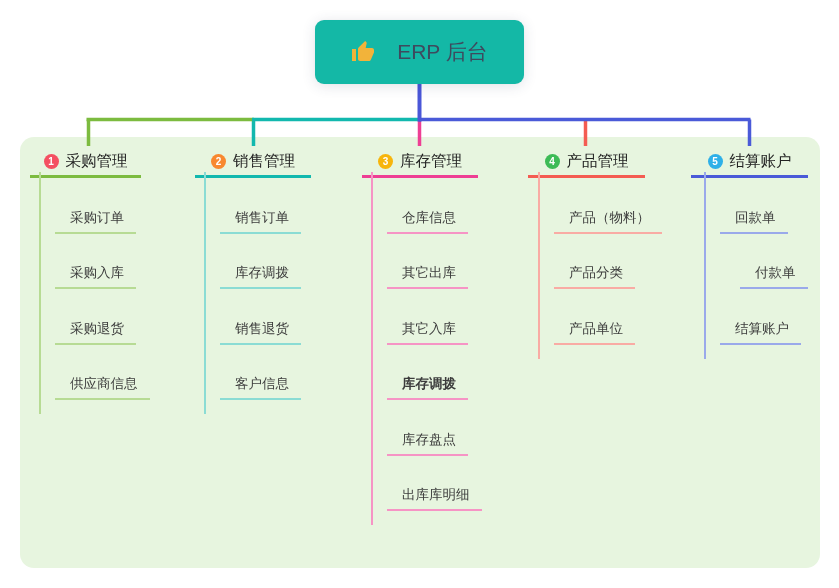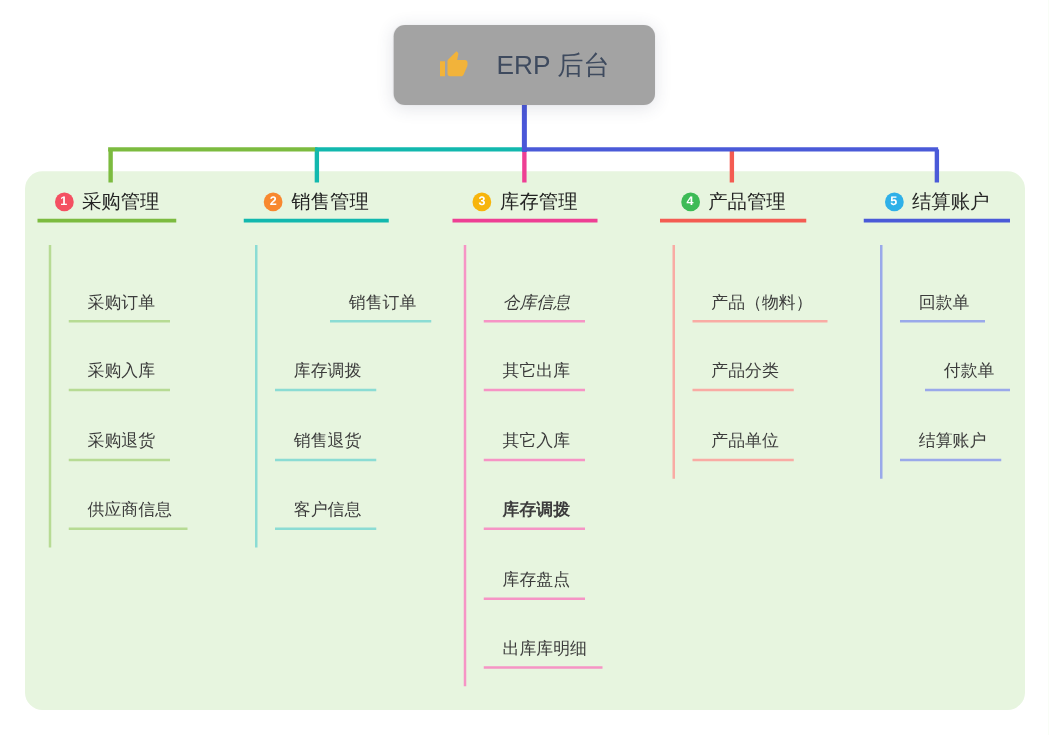--- a/index.html
+++ b/index.html
@@ -8,37 +8,37 @@
     font-family:"Liberation Sans","DejaVu Sans",sans-serif;
   }
   .stage{position:relative;width:839px;height:588px;}
   .panel{
     position:absolute;left:20px;top:137px;width:800px;height:431px;
     border-radius:14px;
   }
   #connectors{position:absolute;left:0;top:0;width:839px;height:588px;pointer-events:none;}
   .root-node{
     position:absolute;left:315px;top:20px;width:209px;height:64px;
-    background:#a3a3a3;border-radius:9px;
+    background:#14b8a6;border-radius:9px;
     box-shadow:0 2px 14px rgba(50,60,90,.14),0 0 1px rgba(0,0,0,.08);
     display:flex;align-items:center;justify-content:center;gap:22px;
     font-size:21px;font-weight:500;color:#3e4a5e;z-index:3;
   }
   .thumb-icon svg{width:24px;height:24px;display:block;}
   .branch-header{
     position:absolute;top:147px;height:31px;box-sizing:border-box;
     border-bottom:3px solid;display:flex;align-items:center;justify-content:center;
     gap:7px;font-size:15.5px;font-weight:500;color:#232323;z-index:2;white-space:nowrap;
   }
   .badge{
     flex:0 0 15px;width:15px;height:15px;border-radius:50%;
     color:#fff;font-size:10px;line-height:15px;text-align:center;font-weight:600;
   }
   .children{
-    position:absolute;top:196px;margin:0;padding:14px;list-style:none;
+    position:absolute;top:172px;margin:0;padding:14px;list-style:none;
     border-left:2px solid;z-index:2;
   }
   .children li{height:55.4px;display:flex;align-items:flex-end;}
   .children li:first-child{height:48px;}
   .child-label{
     display:inline-block;border-bottom:2px solid;
     padding:0 12px 5px 15px;font-size:13.5px;color:#3c3c3c;white-space:nowrap;
   }
 </style>
 </head>
@@ -91,42 +91,42 @@
         </ul>
     </section>
 
     <section>
       <header class="branch-header" style="left: 195px; width: 116px; border-bottom-color: rgb(18, 184, 174);">
         <span class="badge" style="background: rgb(248, 136, 47);">2</span>
         <span class="branch-label">销售管理</span>
       </header>
       <ul class="children" style="left: 204px; border-left-color: rgb(139, 220, 212);">
           <li>
-            <span class="child-label" style="border-bottom-color: rgb(139, 220, 212); margin-left: 44px;">销售订单</span>
+            <span class="child-label" style="border-bottom-color: rgb(139, 220, 212);">销售订单</span>
           </li>
           <li>
             <span class="child-label" style="border-bottom-color: rgb(139, 220, 212);">库存调拨</span>
           </li>
           <li>
             <span class="child-label" style="border-bottom-color: rgb(139, 220, 212);">销售退货</span>
           </li>
           <li>
             <span class="child-label" style="border-bottom-color: rgb(139, 220, 212);">客户信息</span>
           </li>
         </ul>
     </section>
 
     <section>
       <header class="branch-header" style="left: 362px; width: 116px; border-bottom-color: rgb(238, 63, 148);">
         <span class="badge" style="background: rgb(247, 181, 12);">3</span>
         <span class="branch-label">库存管理</span>
       </header>
       <ul class="children" style="left: 371px; border-left-color: rgb(246, 148, 197);">
           <li>
-            <span class="child-label" style="border-bottom-color: rgb(246, 148, 197); font-style: italic;">仓库信息</span>
+            <span class="child-label" style="border-bottom-color: rgb(246, 148, 197);">仓库信息</span>
           </li>
           <li>
             <span class="child-label" style="border-bottom-color: rgb(246, 148, 197);">其它出库</span>
           </li>
           <li>
             <span class="child-label" style="border-bottom-color: rgb(246, 148, 197);">其它入库</span>
           </li>
           <li>
             <span class="child-label" style="border-bottom-color: rgb(246, 148, 197); font-weight: bold;">库存调拨</span>
           </li>

